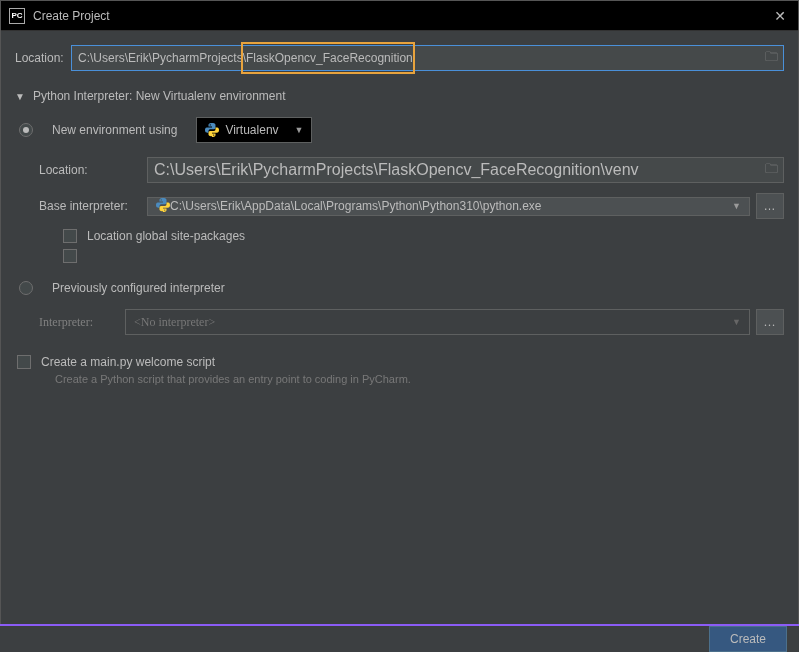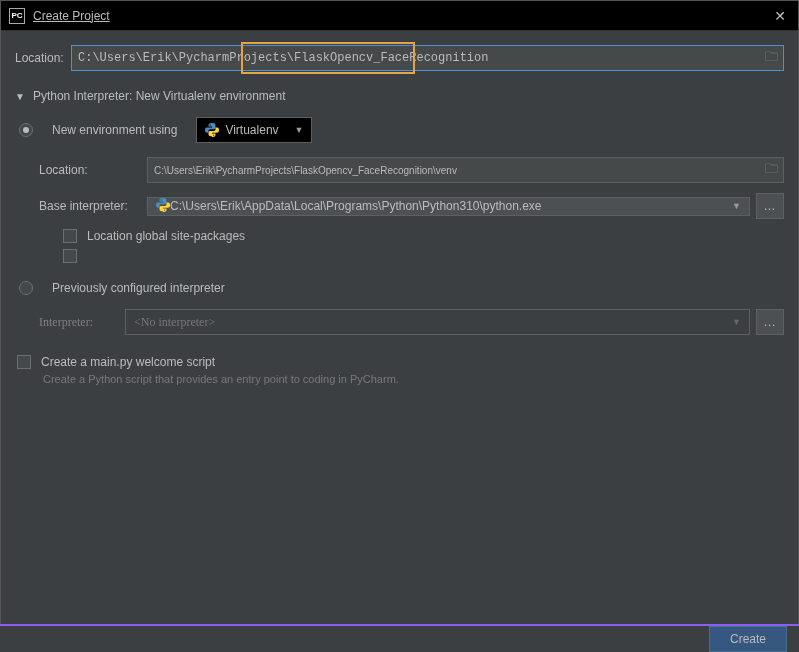--- a/index.html
+++ b/index.html
@@ -27,36 +27,36 @@
       margin-right: 8px;
       background: #000;
       border: 1px solid #aaa;
       display: flex;
       align-items: center;
       justify-content: center;
       font-size: 8px;
       font-weight: bold;
       color: #fff;
     }
-    .titlebar .title { flex: 1; color: #bbbbbb; text-decoration: underline; }
+    .titlebar .title { flex: 1; color: #bbbbbb; }
     .titlebar .close { width: 20px; text-align: center; color: #bbbbbb; cursor: pointer; font-size: 14px; }
     .content { padding: 14px 14px 0 14px; }
     .row { display: flex; align-items: center; margin-bottom: 12px; }
     .label { color: #bbbbbb; }
     .loc-label { width: 56px; }
     .field-wrap { position: relative; flex: 1; display: flex; align-items: center; }
     .text-input {
       width: 100%;
       background: #45494a;
       border: 1px solid #4a90d9;
       color: #bbbbbb;
       padding: 4px 28px 4px 6px;
       font-size: 12px;
       height: 26px;
-      font-family: Liberation Mono, monospace;
+      font-family: Liberation Sans, sans-serif;
     }
     .highlight-box {
       position: absolute;
       border: 2px solid #e8a33d;
       height: 32px;
       pointer-events: none;
     }
     .folder-icon {
       position: absolute;
       right: 6px;
@@ -107,21 +107,21 @@
     .select-wrap .caret { color: #9a9a9a; font-size: 9px; margin-left: 10px; }
     .indent { margin-left: 24px; }
     .form-row { display: flex; align-items: center; margin-bottom: 10px; }
     .form-row .form-label { width: 108px; color: #bbbbbb; }
     .form-row .input-dark {
       flex: 1;
       background: #45494a;
       border: 1px solid #5e6060;
       color: #bbbbbb;
       padding: 4px 28px 4px 6px;
-      font-size: 10px;
+      font-size: 16px;
       height: 26px;
       position: relative;
       font-family: inherit;
     }
     .input-wrap { position: relative; flex: 1; display: flex; }
     .input-wrap .folder-icon { right: 6px; }
     .base-interp-wrap { display: flex; align-items: center; gap: 6px; flex: 1; }
     .base-select {
       flex: 1;
       display: flex;
@@ -157,21 +157,21 @@
       background: #3c3f41;
       border: 1px solid #5e6060;
       height: 26px;
       padding: 0 8px;
       display: flex; align-items: center;
       color: #777;
       position: relative;
     }
     .disabled-select .caret { position: absolute; right: 8px; color: #666; font-size: 9px; }
     .welcome-row { display: flex; align-items: center; margin: 20px 0 4px 2px; }
-    .welcome-desc { margin-left: 28px; color: #787878; font-size: 11px; }
+    .welcome-desc { margin-left: 40px; color: #787878; font-size: 11px; }
     .footer {
       position: absolute;
       bottom: 0; left: 0; right: 0;
       height: 28px;
       border-top: 2px solid #8b5cf6;
       display: flex;
       align-items: center;
       justify-content: flex-end;
       padding: 2px 12px;
       background: #3c3f41;

